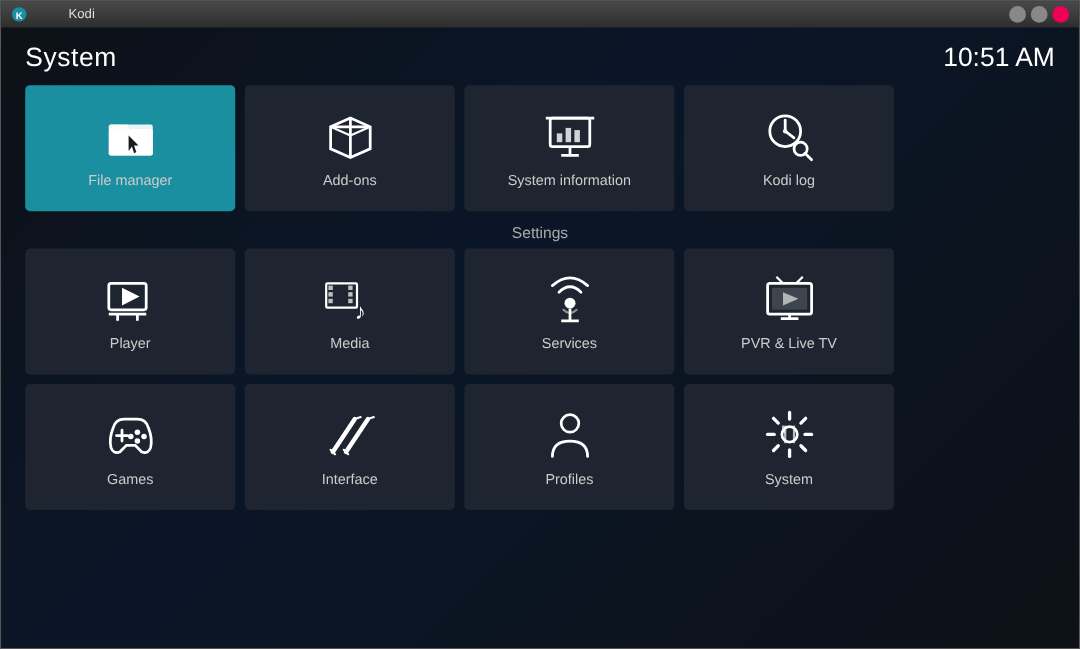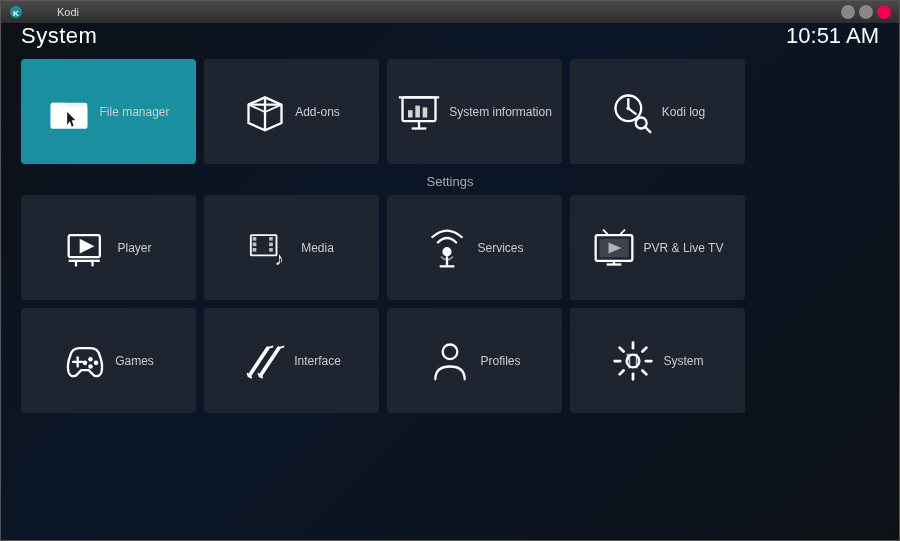--- a/index.html
+++ b/index.html
@@ -67,21 +67,21 @@
 
     .tb-minimize { background: #888; }
     .tb-maximize { background: #888; }
     .tb-close { background: #e05; }
 
     .app-content {
       flex: 1;
       background: linear-gradient(135deg, #0d1117 0%, #0a1628 40%, #0d1117 100%);
       display: flex;
       flex-direction: column;
-      padding: 0 20px 16px 20px;
+      padding: 12px 20px 16px 20px;
       position: relative;
     }
 
     .app-header {
       display: flex;
       justify-content: space-between;
       align-items: flex-start;
       margin-bottom: 10px;
     }
 
@@ -116,21 +116,21 @@
       gap: 8px;
       margin-bottom: 8px;
     }
 
     .tile {
       background: #1e2530;
       border-radius: 4px;
       width: 175px;
       height: 105px;
       display: flex;
-      flex-direction: row;
+      flex-direction: column;
       align-items: center;
       justify-content: center;
       gap: 8px;
       cursor: pointer;
       transition: background 0.15s;
       flex-shrink: 0;
     }
 
     .tile.active {
       background: #1a8fa0;

